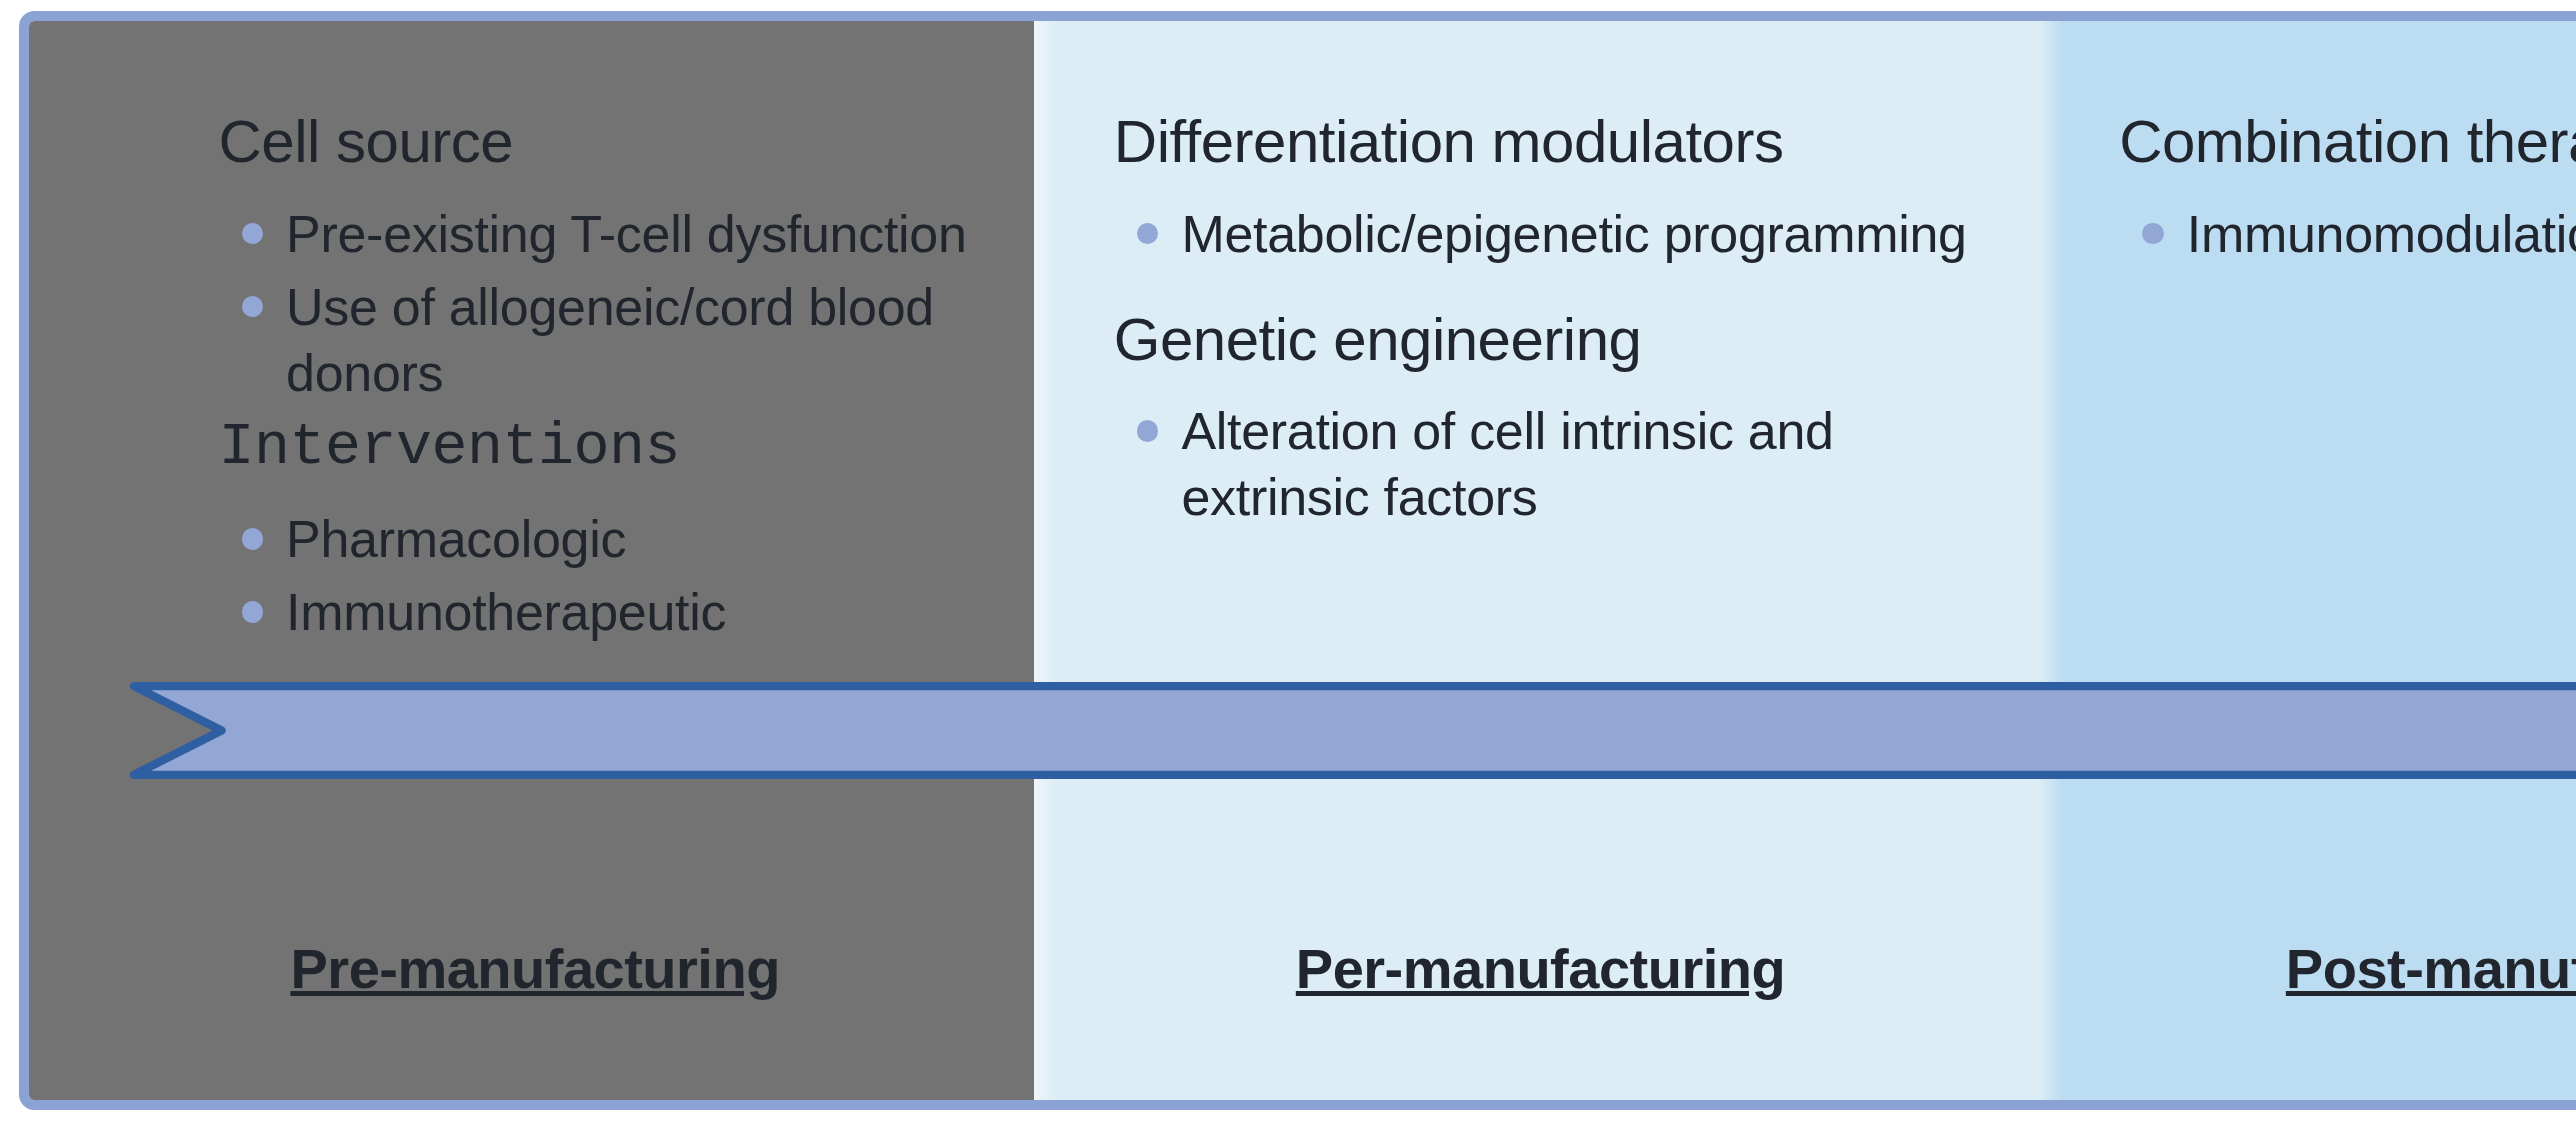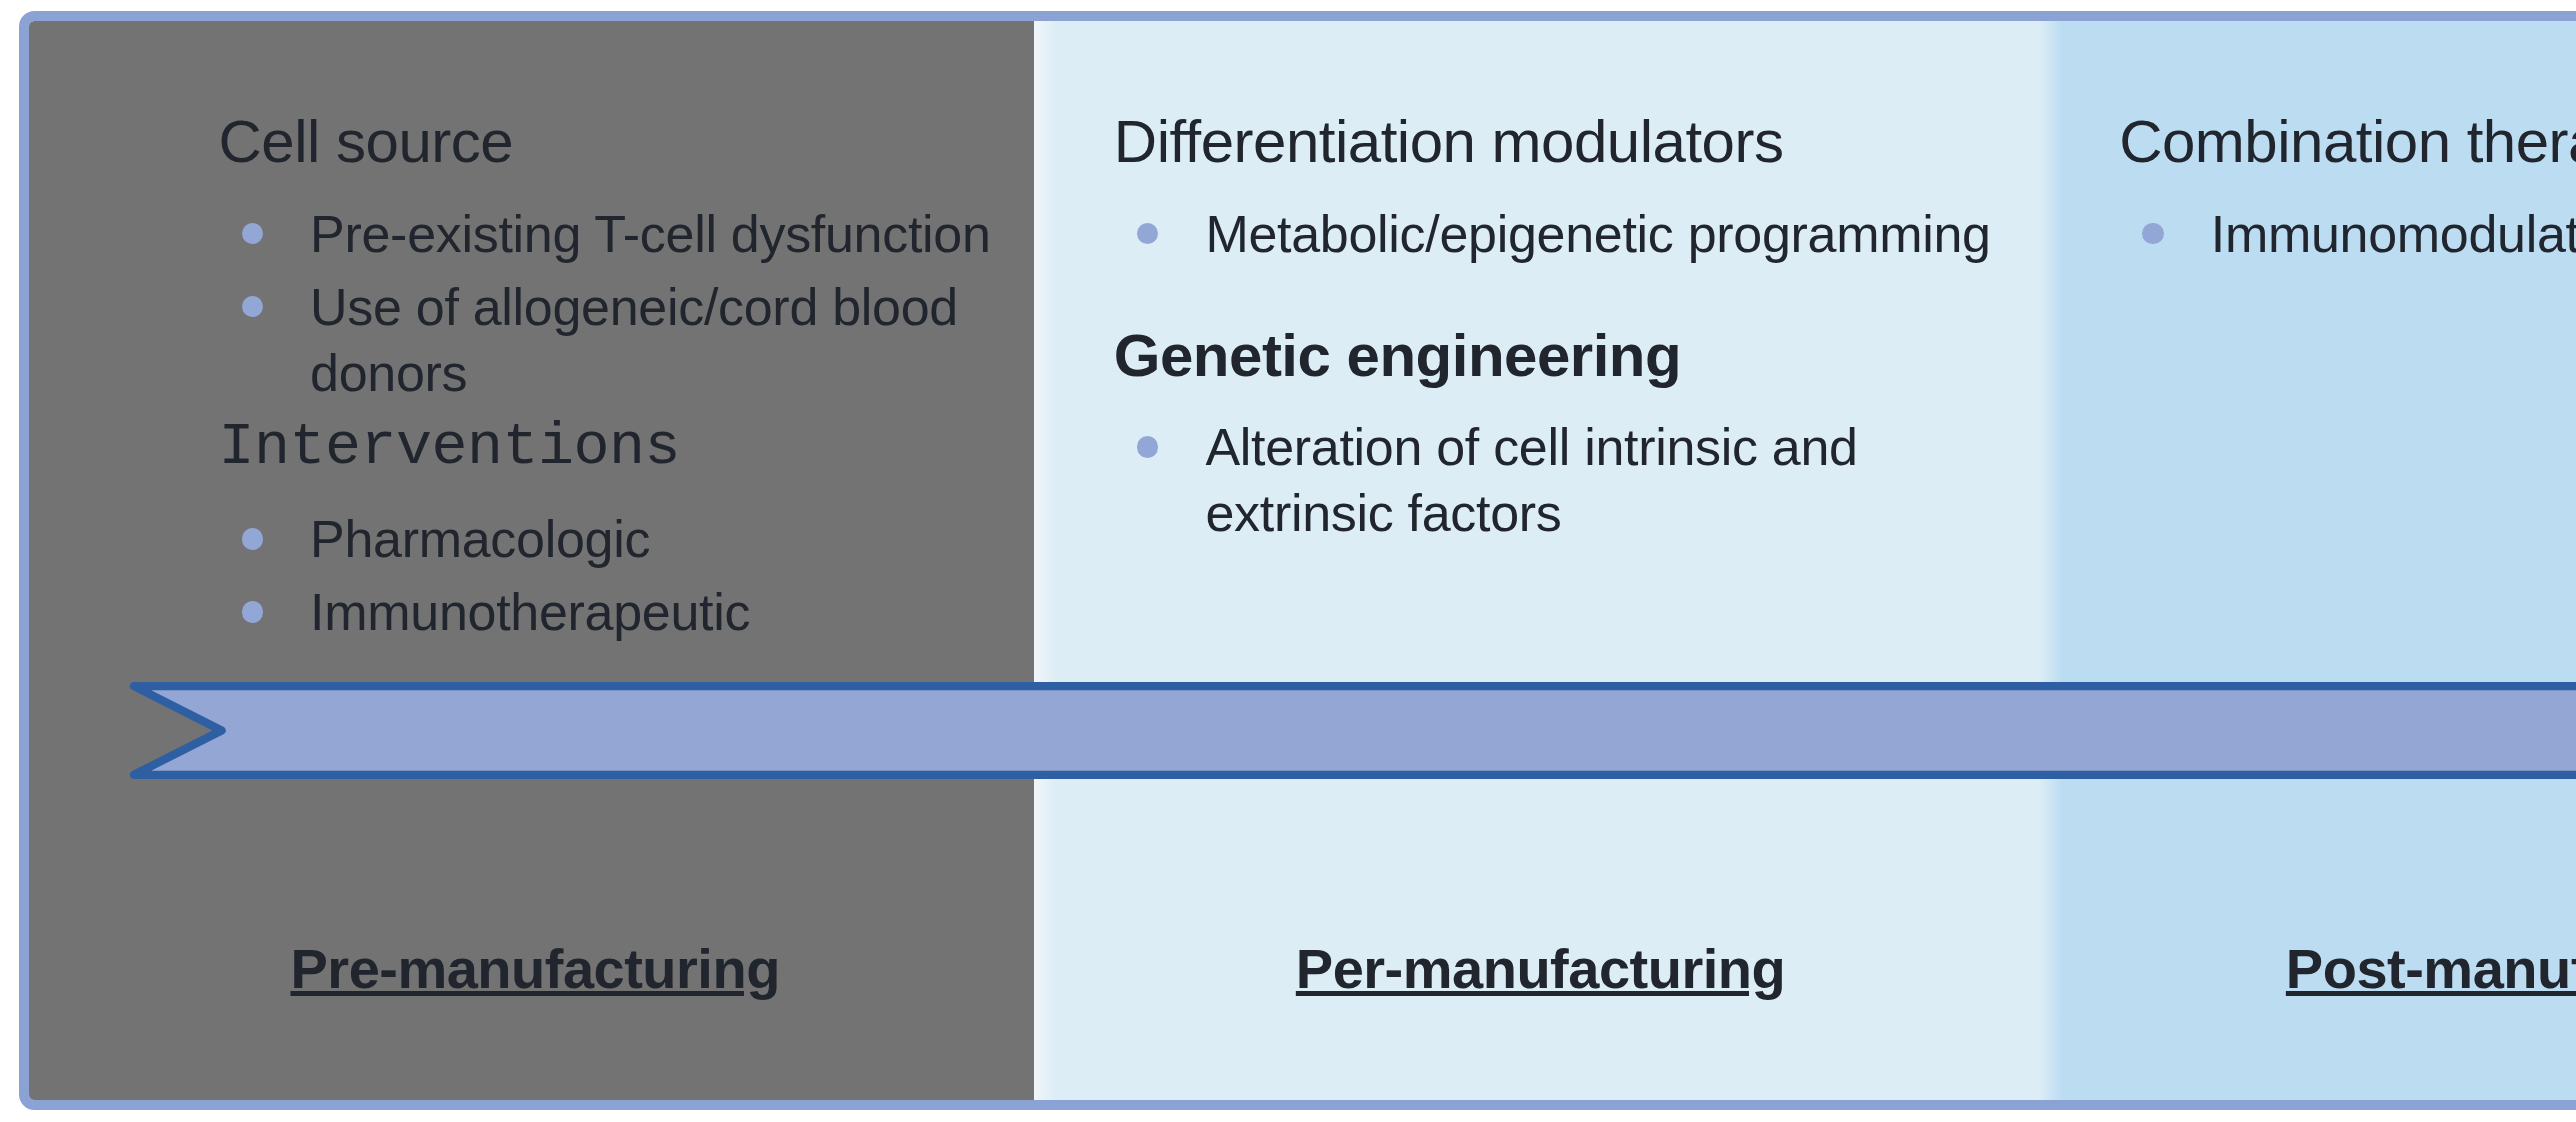--- a/index.html
+++ b/index.html
@@ -37,31 +37,30 @@
   .column.rest  .col-content { padding-left: 80px; padding-right: 20.6px; }
 
   .section-heading {
     margin: 0;
     font-size: 60px;
     line-height: 77px;
     font-weight: 400;
     letter-spacing: -0.5px;
   }
   .heading-gap-small { margin-top: 3px; font-family: Liberation Mono, monospace; }
-  .heading-gap-large { margin-top: 50px; font-weight: bold; }
+  .heading-gap-large { margin-top: 34px; }
 
   .bullet-list {
     list-style: none;
     margin: 20.6px 0 0 0;
     padding: 0;
   }
   .bullet-item {
     display: flex;
     align-items: flex-start;
-    gap: 24px;
   }
   .bullet-item + .bullet-item { margin-top: 7px; }
   .dot {
     flex: 0 0 auto;
     width: 21.6px;
     height: 21.6px;
     border-radius: 50%;
     margin: 22px 23px 0 23px;
   }
   .li-text {

